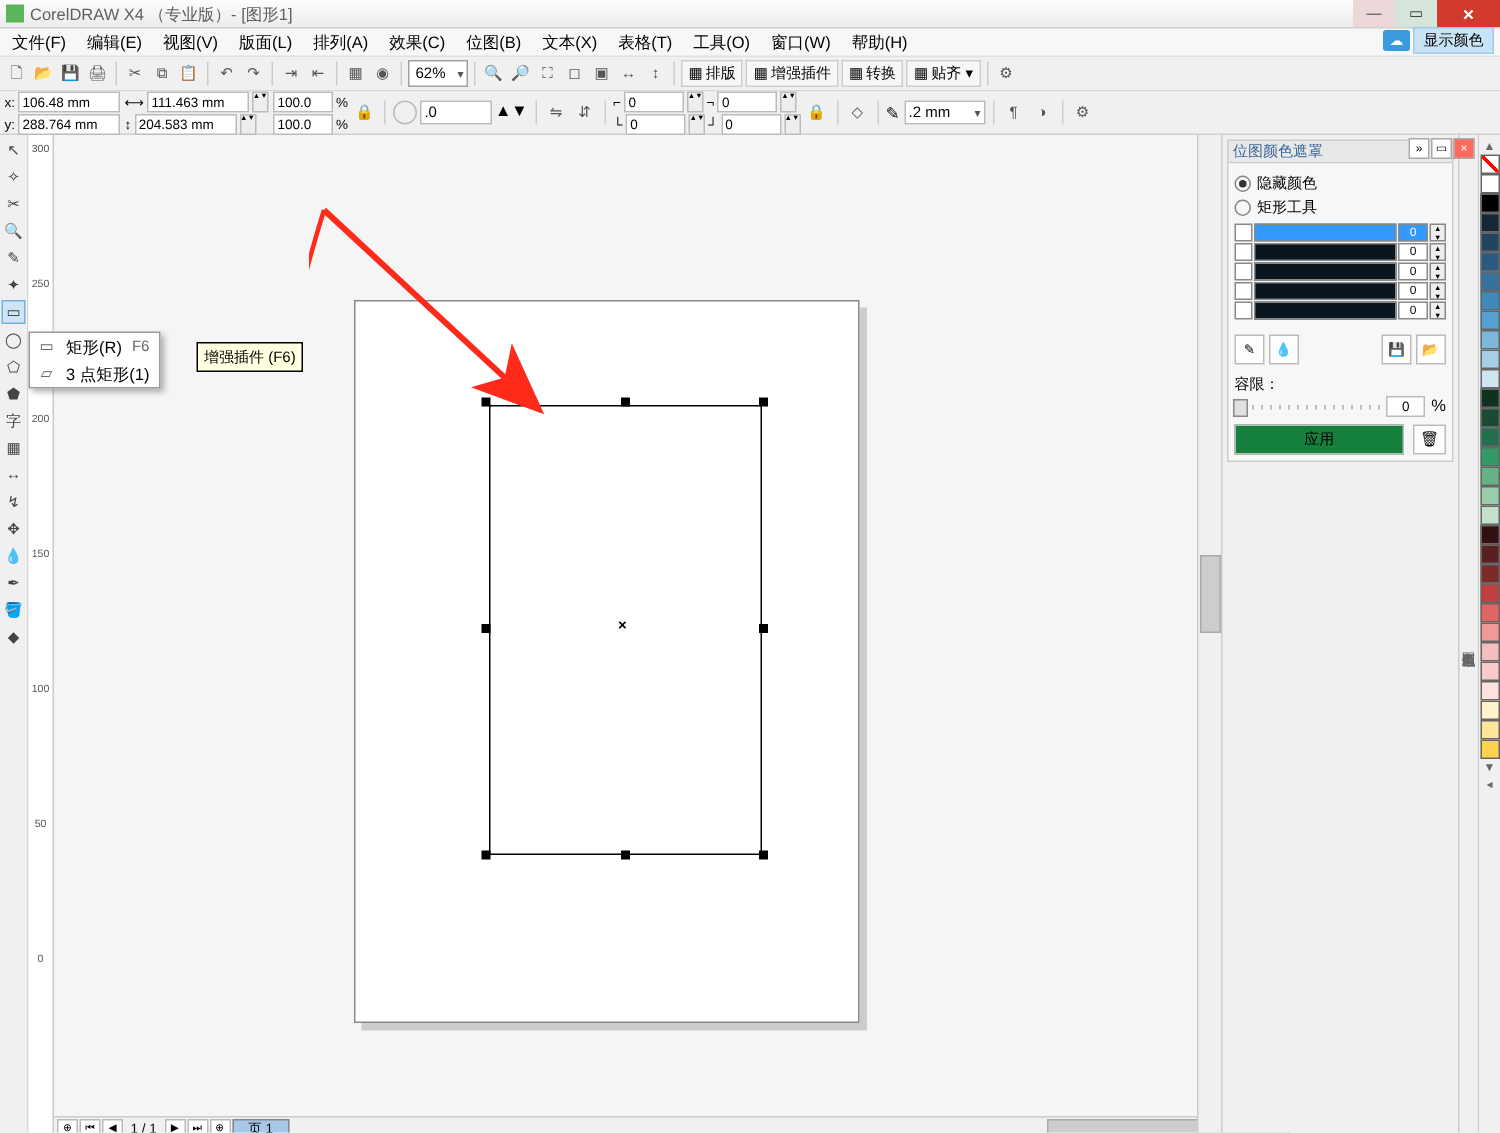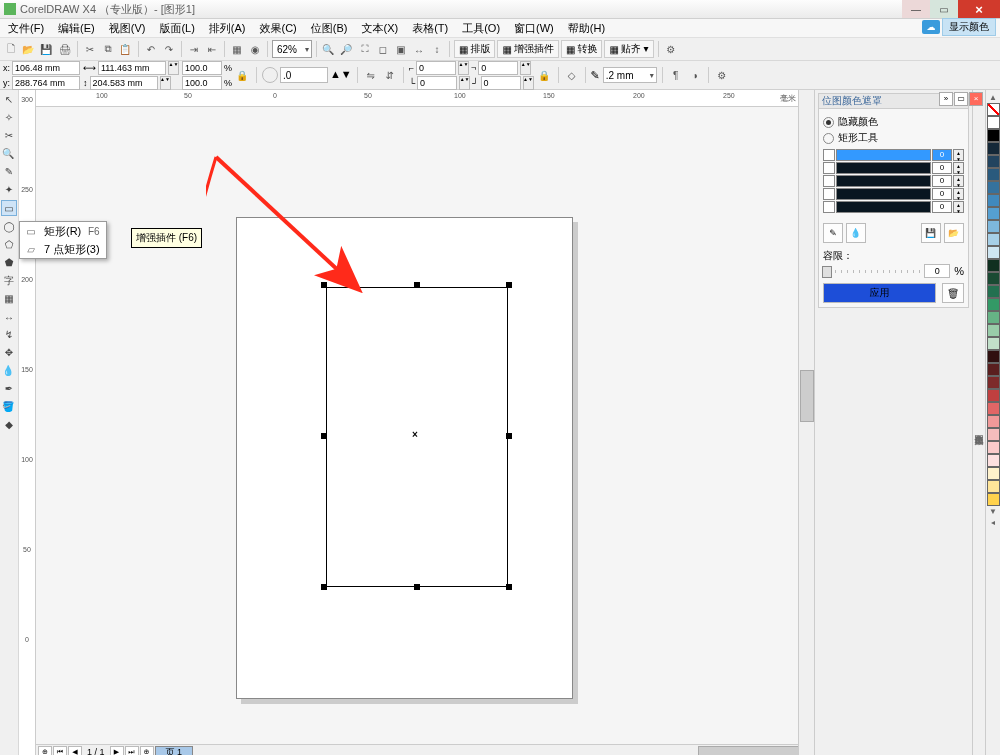--- a/index.html
+++ b/index.html
@@ -79,21 +79,21 @@
 .clrrow .val.hl{background:#3399ff;color:#fff}
 .clrrow .sp{width:9px;height:10px;border:1px solid #888;background:#eee;font-size:5px;text-align:center}
 .dockerctl{display:flex;gap:3px;margin:10px 0 4px}
 .dockerctl .db{width:18px;height:18px;border:1px solid #bbb;background:#fdfdfd;display:flex;align-items:center;justify-content:center;font-size:9px}
 .tol{font-size:10px;margin:6px 0 2px}
 .slider{height:12px;display:flex;align-items:center;gap:4px}
 .slider .track{flex:1;height:3px;background:repeating-linear-gradient(90deg,#bbb 0 1px,transparent 1px 6px);position:relative}
 .slider .knob{position:absolute;left:-1px;top:-4px;width:8px;height:10px;background:#e0e0e0;border:1px solid #888}
 .slider .nf{width:24px;height:12px;border:1px solid #bbb;background:#fff;text-align:center;font-size:9px;line-height:12px}
 .applyrow{display:flex;gap:6px;margin-top:6px}
-.applyrow .ap{flex:1;height:18px;border:1px solid #bbb;background:#1d4ed8;display:flex;align-items:center;justify-content:center;font-size:10px}
+.applyrow .ap{flex:1;height:18px;border:1px solid #bbb;background:#15803d;display:flex;align-items:center;justify-content:center;font-size:10px}
 .applyrow .tr{width:20px;height:18px;border:1px solid #bbb;background:#fdfdfd;display:flex;align-items:center;justify-content:center;font-size:10px}
 .palbar{width:14px;background:#f0f0f0;border-left:1px solid #ccc;display:flex;flex-direction:column;align-items:center;gap:0;padding-top:2px}
 .palbar .pc{width:11px;height:11px;border:1px solid #666;margin-bottom:0px}
 .palbar .arr{font-size:8px;color:#666;margin:1px 0}
 .sidestrip{width:12px;background:#f0f0f0;border-left:1px solid #ccc;writing-mode:vertical-rl;text-align:center;font-size:9px;color:#666;padding-top:6px}
 .dockbtns{position:absolute;right:2px;top:2px;display:flex;gap:1px}
 .dockbtns .b{width:12px;height:12px;border:1px solid #aaa;background:#fff;font-size:8px;text-align:center;line-height:11px}
 .dockbtns .b.cl{background:#ff6a5c;color:#fff}
 .rulerlbl{position:absolute;right:2px;top:3px;font-size:8px;color:#666}
 </style>
@@ -271,49 +271,36 @@
 
   <div style="position:relative;flex:1;display:flex">
     <div class="flyout">
       <div class="row">
         <span class="ic">▭</span>
         <span>矩形(R)</span>
         <span class="sc">F6</span>
       </div>
       <div class="row">
         <span class="ic">▱</span>
-        <span>7 点矩形(3)</span>
+        <span>3 点矩形(1)</span>
       </div>
     </div>
     <div class="tooltip">增强插件 (F6)</div>
 
     <div class="vruler" id="vruler">
         <div class="tick" style="top: 6px;">300</div>
         <div class="tick" style="top: 96px;">250</div>
         <div class="tick" style="top: 186px;">200</div>
         <div class="tick" style="top: 276px;">150</div>
         <div class="tick" style="top: 366px;">100</div>
         <div class="tick" style="top: 456px;">50</div>
         <div class="tick" style="top: 546px;">0</div>
       </div>
 
     <div class="canvaswrap">
-      <div class="hruler" id="hruler">
-        <span class="rulerlbl">毫米</span>
-      <span class="tick" style="left: 60px;">100</span>
-          <span class="tick" style="left: 148px;">50</span>
-          <span class="tick" style="left: 237px;">0</span>
-          <span class="tick" style="left: 328px;">50</span>
-          <span class="tick" style="left: 418px;">100</span>
-          <span class="tick" style="left: 507px;">150</span>
-          <span class="tick" style="left: 597px;">200</span>
-          <span class="tick" style="left: 687px;">250</span>
-          <span class="tick" style="left: 774px;">300</span>
-          <span class="tick" style="left: 847px;">350</span>
-        </div>
       <div class="canvas">
         <div class="page"></div>
         <div class="rect"></div>
 
         <div class="handle" style="left:285px;top:175px"></div>
         <div class="handle" style="left:378px;top:175px"></div>
         <div class="handle" style="left:470px;top:175px"></div>
         <div class="handle" style="left:285px;top:326px"></div>
         <div class="hx" style="left:376px;top:322px">×</div>
         <div class="handle" style="left:470px;top:326px"></div>

